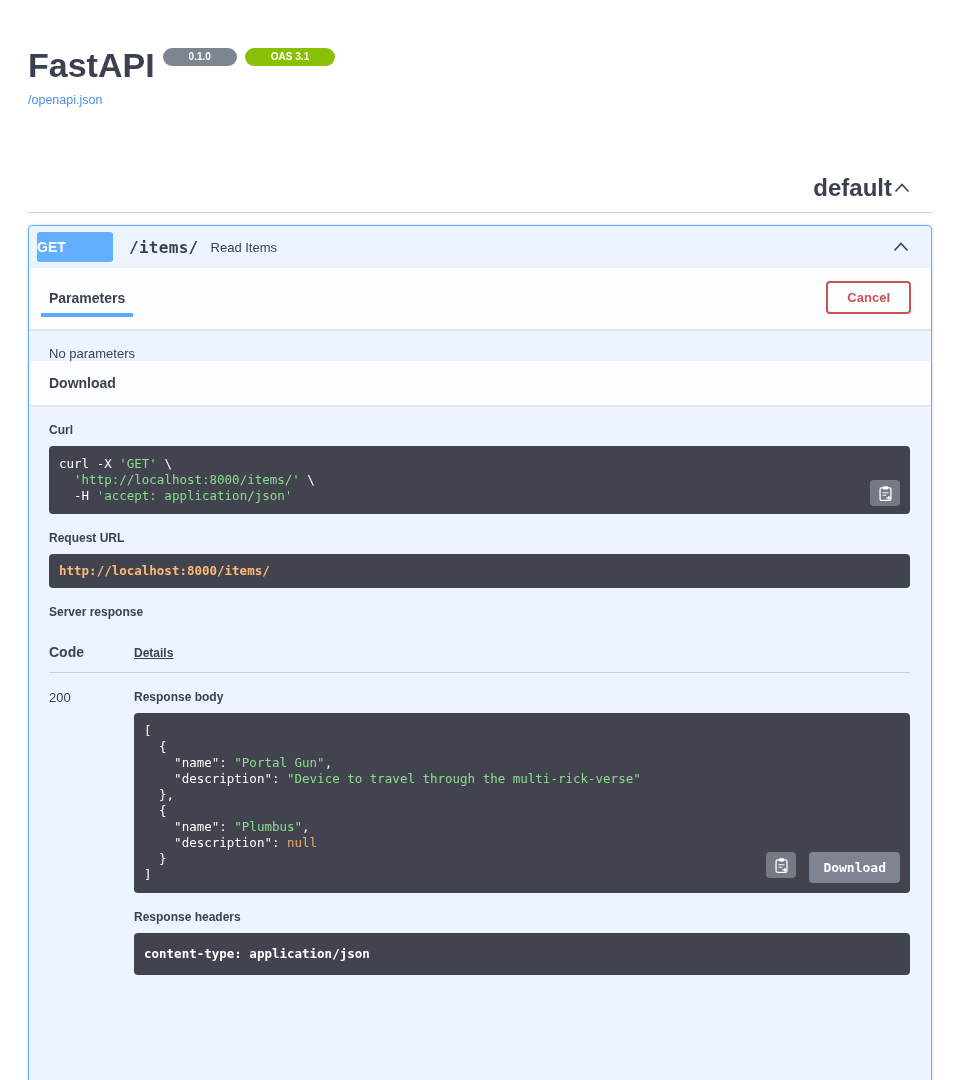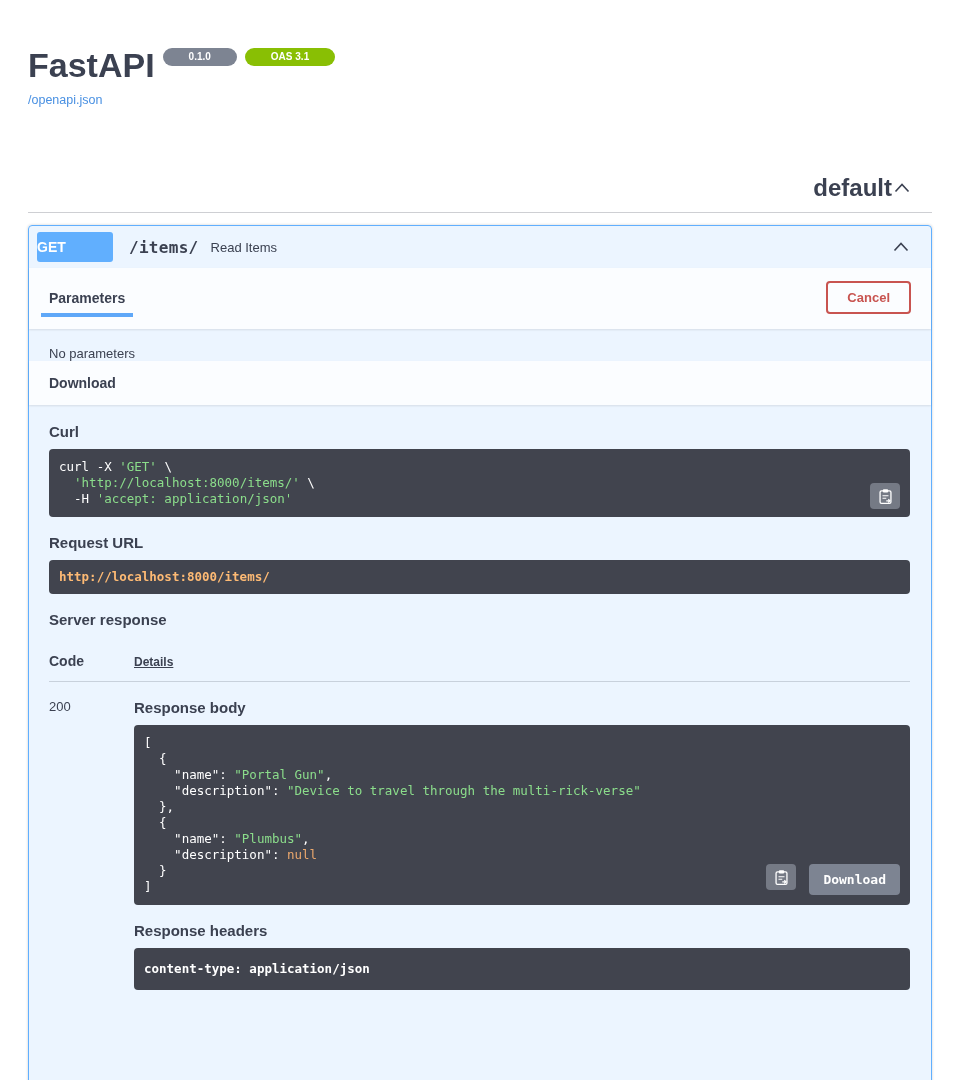--- a/index.html
+++ b/index.html
@@ -59,21 +59,21 @@
   .btn-execute { width: 180px; background: #4990e2; border: none; color: #fff;
                  font-weight: 700; font-size: 14px; padding: 10px 0; cursor: pointer;
                  border-radius: 4px 0 0 4px; font-family: inherit; }
   .btn-clear { flex: 1; background: #fff; border: 2px solid #787878; color: #3b4151;
                font-weight: 700; font-size: 14px; cursor: pointer;
                border-radius: 0 4px 4px 0; font-family: inherit; }
   .responses-header { padding: 14px 20px; }
 
   
   .responses-body { padding: 18px 21px 0 20px; }
-  .label { font-size: 15px; font-weight: 700; color: #3b4151; margin: 0 0 9px 0; }
+  .label { font-size: 12px; font-weight: 700; color: #3b4151; margin: 0 0 9px 0; }
   .label.spaced { margin-top: 17px; }
 
   .code-block { background: #41444e; border-radius: 4px; padding: 10px; position: relative;
                 font-family: "DejaVu Sans Mono", monospace; font-size: 12.5px; line-height: 16px; }
   .code-block .line { white-space: pre; }
   .tk-p { color: #ffffff; }
   .tk-s { color: #8bdd8b; }
   .tk-n { color: #eba86d; }
   .url-block { padding: 9px 10px; }
   .mono-bold { font-weight: 700; color: #fdba74; white-space: pre; }

